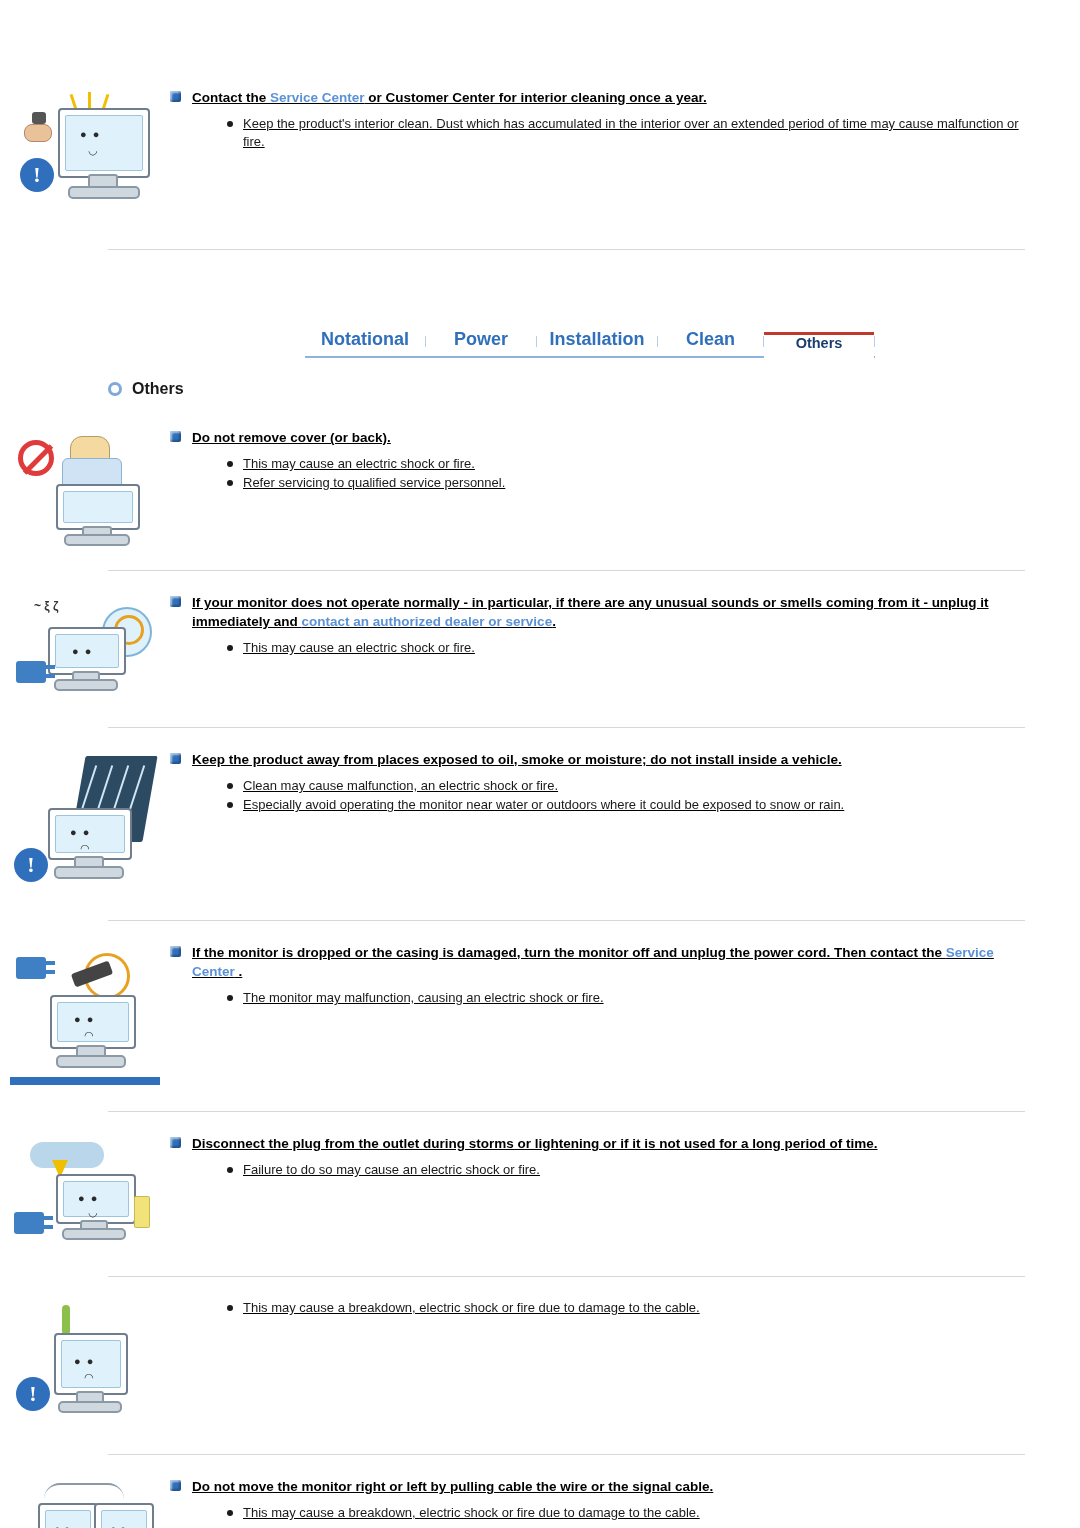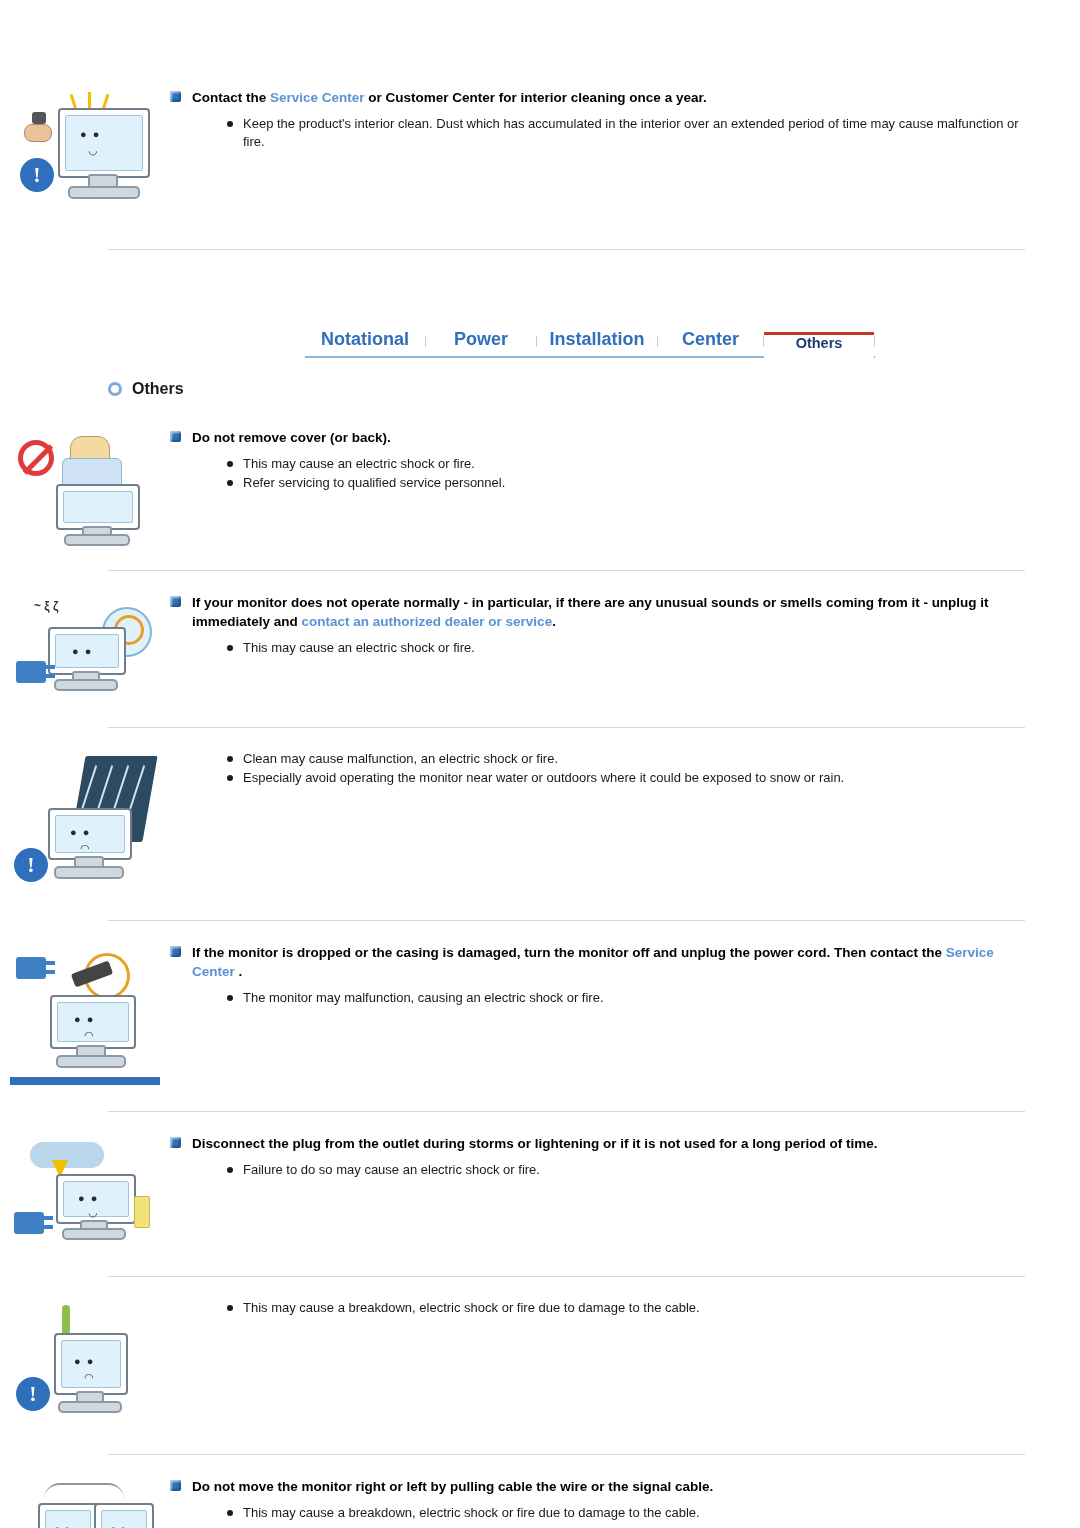--- a/index.html
+++ b/index.html
@@ -31,20 +31,21 @@
     width: 170px;
     min-width: 170px;
     display: flex;
     justify-content: center;
     align-items: flex-start;
     padding-top: 6px;
   }
   .text-cell {
     flex: 1;
     padding-right: 55px;
+    text-decoration: underline;
   }
   .heading {
     font-size: 13.5px;
     font-weight: bold;
     line-height: 19px;
     color: #000;
     position: relative;
     padding-left: 22px;
     margin-bottom: 8px;
   }
@@ -276,21 +277,21 @@
   <hr class="rule" style="margin-top:40px;">
 
   <div class="tabbar" style="margin-top:72px;">
     <div class="tabs">
       <div class="tab t-notational">Notational</div>
       <div class="tab-sep"></div>
       <div class="tab t-power">Power</div>
       <div class="tab-sep"></div>
       <div class="tab t-installation">Installation</div>
       <div class="tab-sep"></div>
-      <div class="tab t-clean">Center</div>
+      <div class="tab t-clean">Clean</div>
       <div class="tab-sep"></div>
       <div class="tab t-others">Others</div>
       <div class="tab-sep last"></div>
     </div>
   </div>
 
   <div class="section-title">
     <span class="dot"></span>
     <span>Others</span>
   </div>
@@ -364,20 +365,24 @@
             <span class="face" style="left:14px;top:10px;">●&nbsp;&nbsp;●</span>
             <span class="face" style="left:24px;top:26px;">◠</span>
           </div>
         </div>
         <div class="stand" style="left:64px;top:100px;width:26px;height:10px;"></div>
         <div class="stand" style="left:44px;top:110px;width:66px;height:9px;border-radius:5px;"></div>
         <div class="excl-circle" style="left:4px;top:92px;">!</div>
       </div>
     </div>
     <div class="text-cell">
+      <div class="heading">
+        <span class="bullet-sq"></span>
+        <span>Keep the product away from places exposed to oil, smoke or moisture; do not install inside a vehicle.</span><span class="link"></span><span></span>
+      </div>
       <ul class="items">
         <li>Clean may cause malfunction, an electric shock or fire.</li>
         <li>Especially avoid operating the monitor near water or outdoors where it could be exposed to snow or rain.</li>
       </ul>
     </div>
   </div>
 
   <hr class="rule" style="margin-top:24px;">
 
   <div class="section" style="padding-top:22px;">

